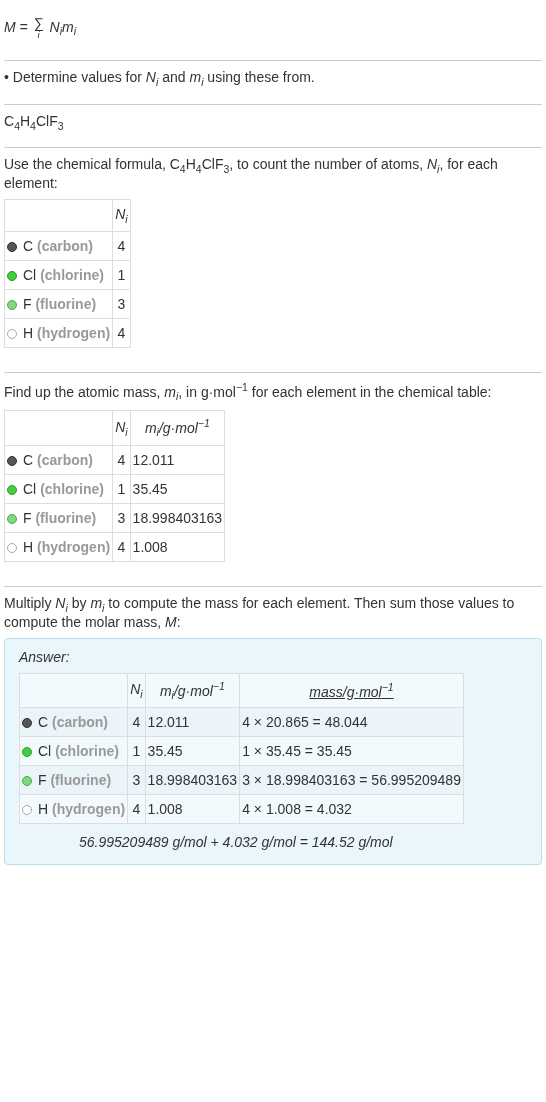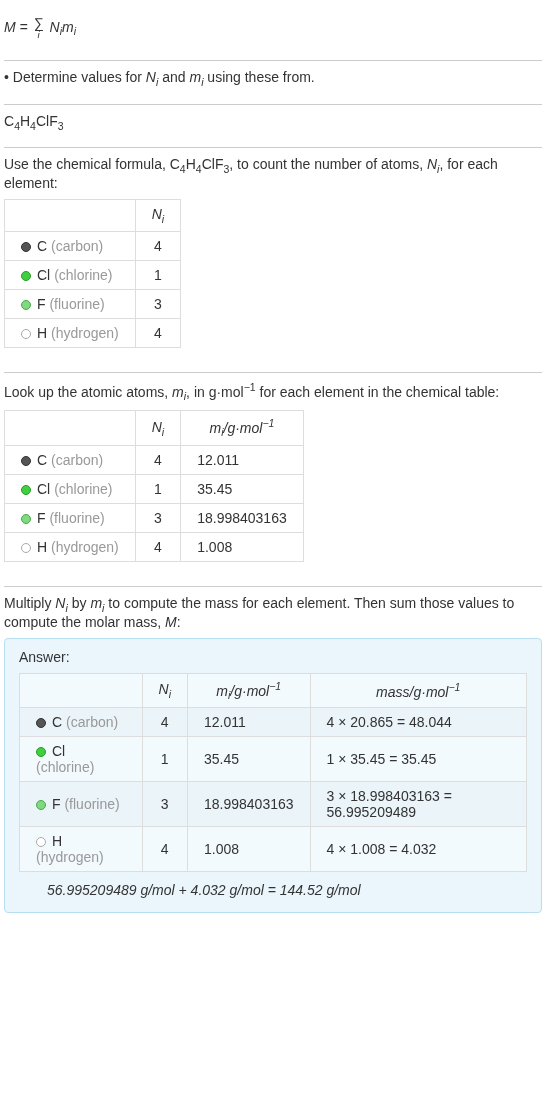--- a/index.html
+++ b/index.html
@@ -26,51 +26,51 @@
   margin: 0 2px;
 }
 .sigma-block .sigma-i { font-size: 0.7em; font-style: italic; }
 .chem-sub { font-size: 0.75em; vertical-align: sub; }
 table {
   border-collapse: collapse;
   margin: 8px 0;
 }
 td, th {
   border: 1px solid #ddd;
-  padding: 6px 16px;
+  padding: 6px 2px;
   text-align: left;
   font-weight: normal;
 }
 th { font-style: italic; text-align: center; }
 td.num { text-align: center; }
 .dot {
   display: inline-block;
   width: 10px; height: 10px;
   border-radius: 50%;
   margin-right: 6px;
   vertical-align: middle;
   border: 1px solid #999;
 }
 .dot-c { background: #555; border-color: #333; }
 .dot-cl { background: #3fcf3f; border-color: #2a9c2a; }
 .dot-f { background: #7fd97f; border-color: #4aa84a; }
 .dot-h { background: #fff; border-color: #aaa; }
-.elem-label { color: #999; }
+.elem-label { color: #999; font-weight: bold; }
 .answer-box {
   background: #eaf6fb;
   border: 1px solid #b9def0;
   border-radius: 4px;
   padding: 10px 14px 14px 14px;
   margin-top: 8px;
 }
-.answer-box .ans-title { margin-bottom: 6px; }
+.answer-box .ans-title { margin-bottom: 6px; font-style: italic; }
 .answer-table td, .answer-table th { background: #f3fafd; }
 .answer-table tr:nth-child(2n) td { background: #eaf4f9; }
 .final-calc { margin: 10px 0 0 24px; font-style: italic; }
-.final-calc .line2 { margin-left: 4px; }
+.final-calc .line2 { margin-left: 36px; }
 </style>
 </head>
 <body>
 
 <div class="section">
   <div class="formula-line">
     <span class="var">M</span><span> = </span><span class="sigma-block">
         <span>∑</span>
         <span class="sigma-i">i</span>
       </span>
@@ -119,21 +119,21 @@
           <td><span class="dot dot-h"></span><span>H</span> <span class="elem-label">(hydrogen)</span></td>
           <td class="num">4</td>
         </tr>
   </tbody>
     </table>
 </div>
 <div class="divider"></div>
 
 <div class="section">
   <div>
-    <span>Look up the atomic atoms, </span><span class="var">m</span><span class="sub var">i</span><span>, in g·mol</span><span class="sup">−1</span><span> for each element in the chemical table:</span>
+    <span>Find up the atomic mass, </span><span class="var">m</span><span class="sub var">i</span><span>, in g·mol</span><span class="sup">−1</span><span> for each element in the chemical table:</span>
   </div>
   <table>
     <tbody>
         <tr>
       <th></th>
       <th><span class="var">N</span><span class="sub var">i</span></th>
       <th><span class="var">m</span><span class="sub var">i</span><span>/g·mol</span><span class="sup">−1</span></th>
     </tr>
     <tr>
           <td><span class="dot dot-c"></span><span>C</span> <span class="elem-label">(carbon)</span></td>
@@ -166,21 +166,21 @@
   </div>
 
   <div class="answer-box">
     <div class="ans-title">Answer:</div>
     <table class="answer-table">
       <tbody>
           <tr>
         <th></th>
         <th><span class="var">N</span><span class="sub var">i</span></th>
         <th><span class="var">m</span><span class="sub var">i</span><span>/g·mol</span><span class="sup">−1</span></th>
-        <th style="text-align:center;"><span>mass/g·mol</span><span class="sup">−1</span></th>
+        <th style="text-align:center;text-decoration:underline;"><span>mass/g·mol</span><span class="sup">−1</span></th>
       </tr>
       <tr>
             <td><span class="dot dot-c"></span><span>C</span> <span class="elem-label">(carbon)</span></td>
             <td class="num">4</td>
             <td>12.011</td>
             <td>4 × 20.865 = 48.044</td>
           </tr>
       <tr>
             <td><span class="dot dot-cl"></span><span>Cl</span> <span class="elem-label">(chlorine)</span></td>
             <td class="num">1</td>

